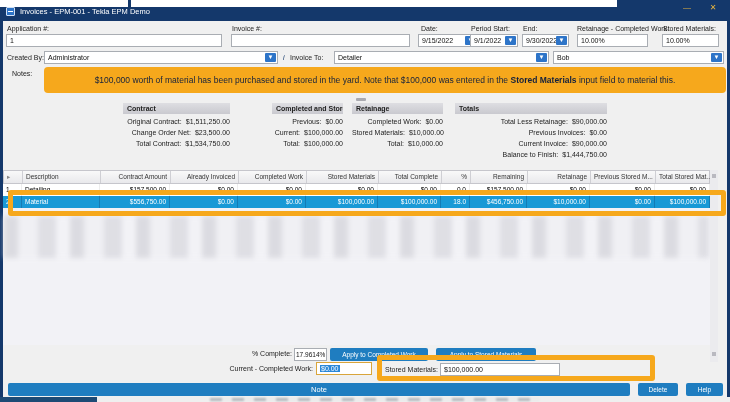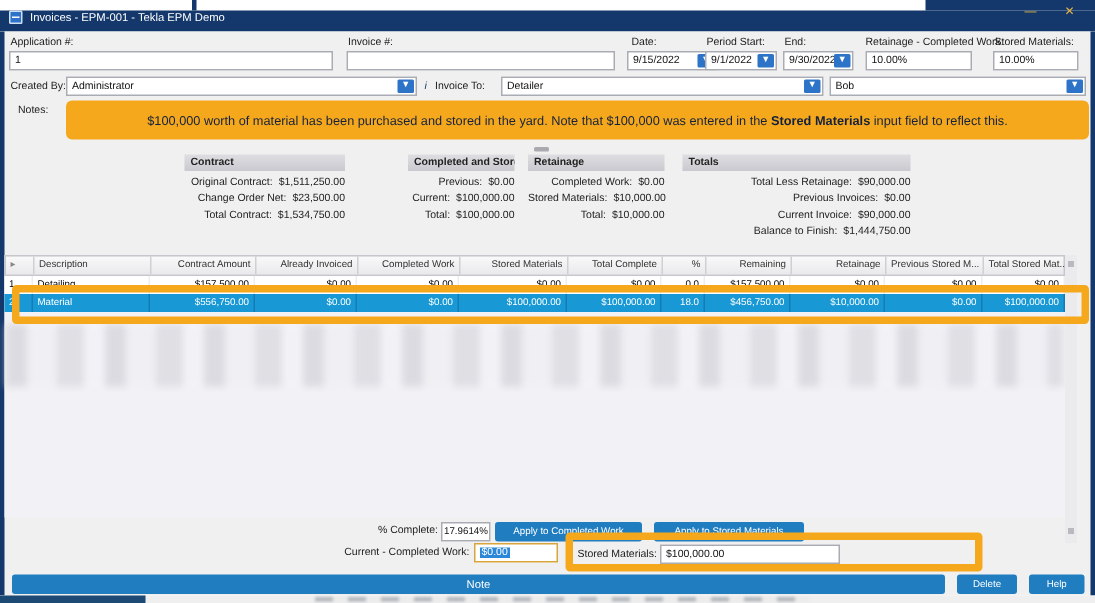--- a/index.html
+++ b/index.html
@@ -147,21 +147,21 @@
   <span>Detailer</span>
   <span class="dd">▼</span>
 </div>
 <div class="inp combo" style="left:553px;top:51px;width:171px">
   <span>Bob</span>
   <span class="dd">▼</span>
 </div>
 
 <div class="lbl" style="left:12px;top:70px">Notes:</div>
 <div class="abs notebox">
-  <span><span>$100,000 worth of material has been purchased and stored in the yard. Note that $100,000 was entered in the </span><b>Stored Materials</b><span> input field to reflect this.</span></span>
+  <span><span>$100,000 worth of material has been purchased and stored in the yard. Note that $100,000 was entered in the </span><b>Stored Materials</b><span> input field to material this.</span></span>
 </div>
 <div class="abs splitter"></div>
 
 <div class="panel" style="left:123px;top:103px;width:107px">
   <div class="panel-h">Contract</div>
   <div class="panel-row"><span>Original Contract:</span><span class="v">$1,511,250.00</span></div>
   <div class="panel-row"><span>Change Order Net:</span><span class="v">$23,500.00</span></div>
   <div class="panel-row"><span>Total Contract:</span><span class="v">$1,534,750.00</span></div>
 </div>
 <div class="panel" style="left:272px;top:103px;width:71px">

